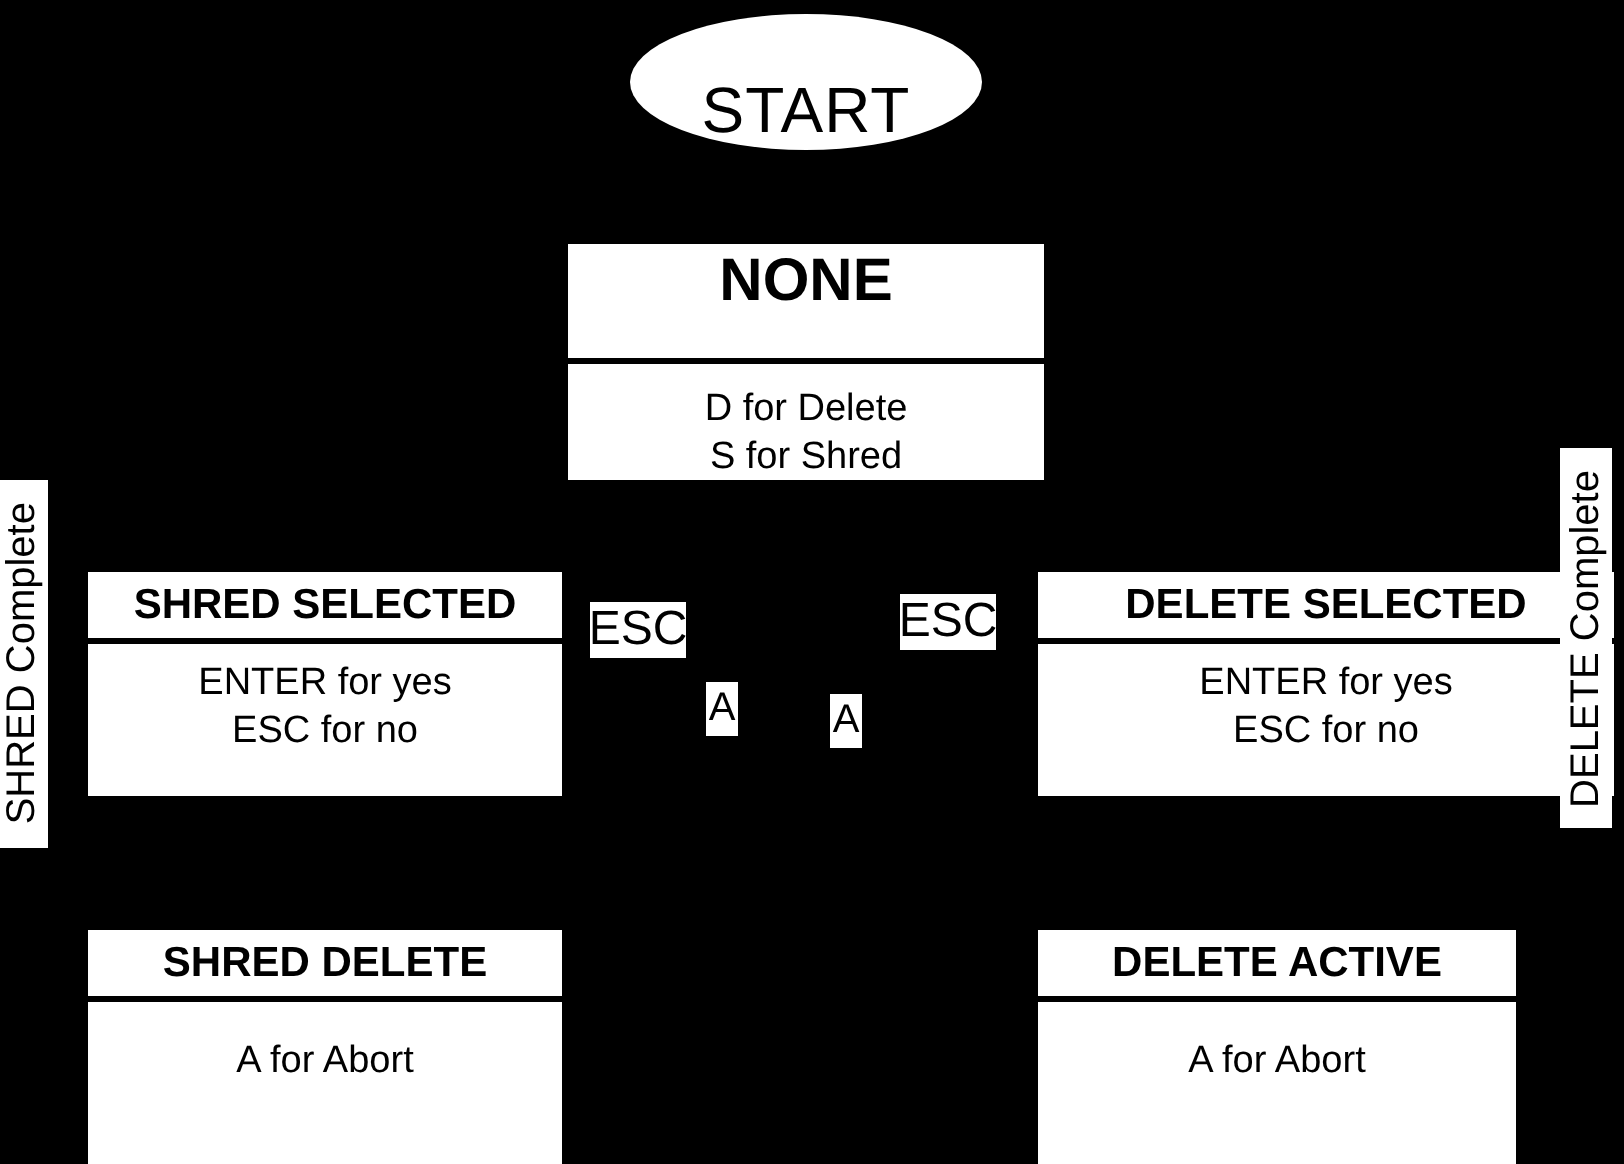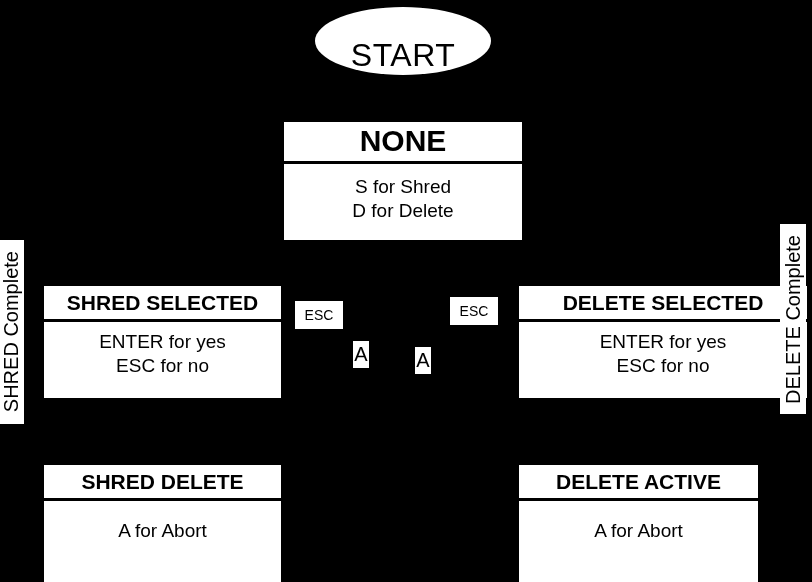--- a/index.html
+++ b/index.html
@@ -70,21 +70,21 @@
     white-space: nowrap;
   }
 
   
   #state-none {
     left: 284px;
     top: 122px;
     width: 238px;
     height: 118px;
   }
-  #state-none .state-title { font-size: 30px; padding-top: 2px; padding-bottom: 2px; }
+  #state-none .state-title { font-size: 30px; padding-top: 2px; padding-bottom: 20px; }
   #state-none .state-body { padding-top: 11px; }
 
   
   #state-shred-selected {
     left: 44px;
     top: 286px;
     width: 237px;
     height: 112px;
   }
   
@@ -109,21 +109,21 @@
     height: 117px;
   }
   #state-shred-active .state-body,
   #state-delete-active .state-body { padding-top: 18px; }
 
   
   .edge-label {
     position: absolute;
     background: #ffffff;
     color: #000000;
-    font-size: 14px;
+    font-size: 24px;
     line-height: 1.15;
     padding: 1px 2px;
     white-space: nowrap;
     box-sizing: border-box;
     display: flex;
     align-items: center;
     justify-content: center;
   }
   #edge-esc-left  { left: 295px; top: 301px; width: 48px; height: 28px; }
   #edge-esc-right { left: 450px; top: 297px; width: 48px; height: 28px; }
@@ -165,22 +165,22 @@
 </head>
 <body>
 
 <div class="start-node">
   <span class="label">START</span>
 </div>
 
 <div class="state-box" id="state-none">
   <div class="state-title">NONE</div>
   <div class="state-body">
+    <span class="line">D for Delete</span>
     <span class="line">S for Shred</span>
-    <span class="line">D for Delete</span>
   </div>
 </div>
 
 <div class="state-box" id="state-shred-selected">
   <div class="state-title">SHRED SELECTED</div>
   <div class="state-body">
     <span class="line">ENTER for yes</span>
     <span class="line">ESC for no</span>
   </div>
 </div>

